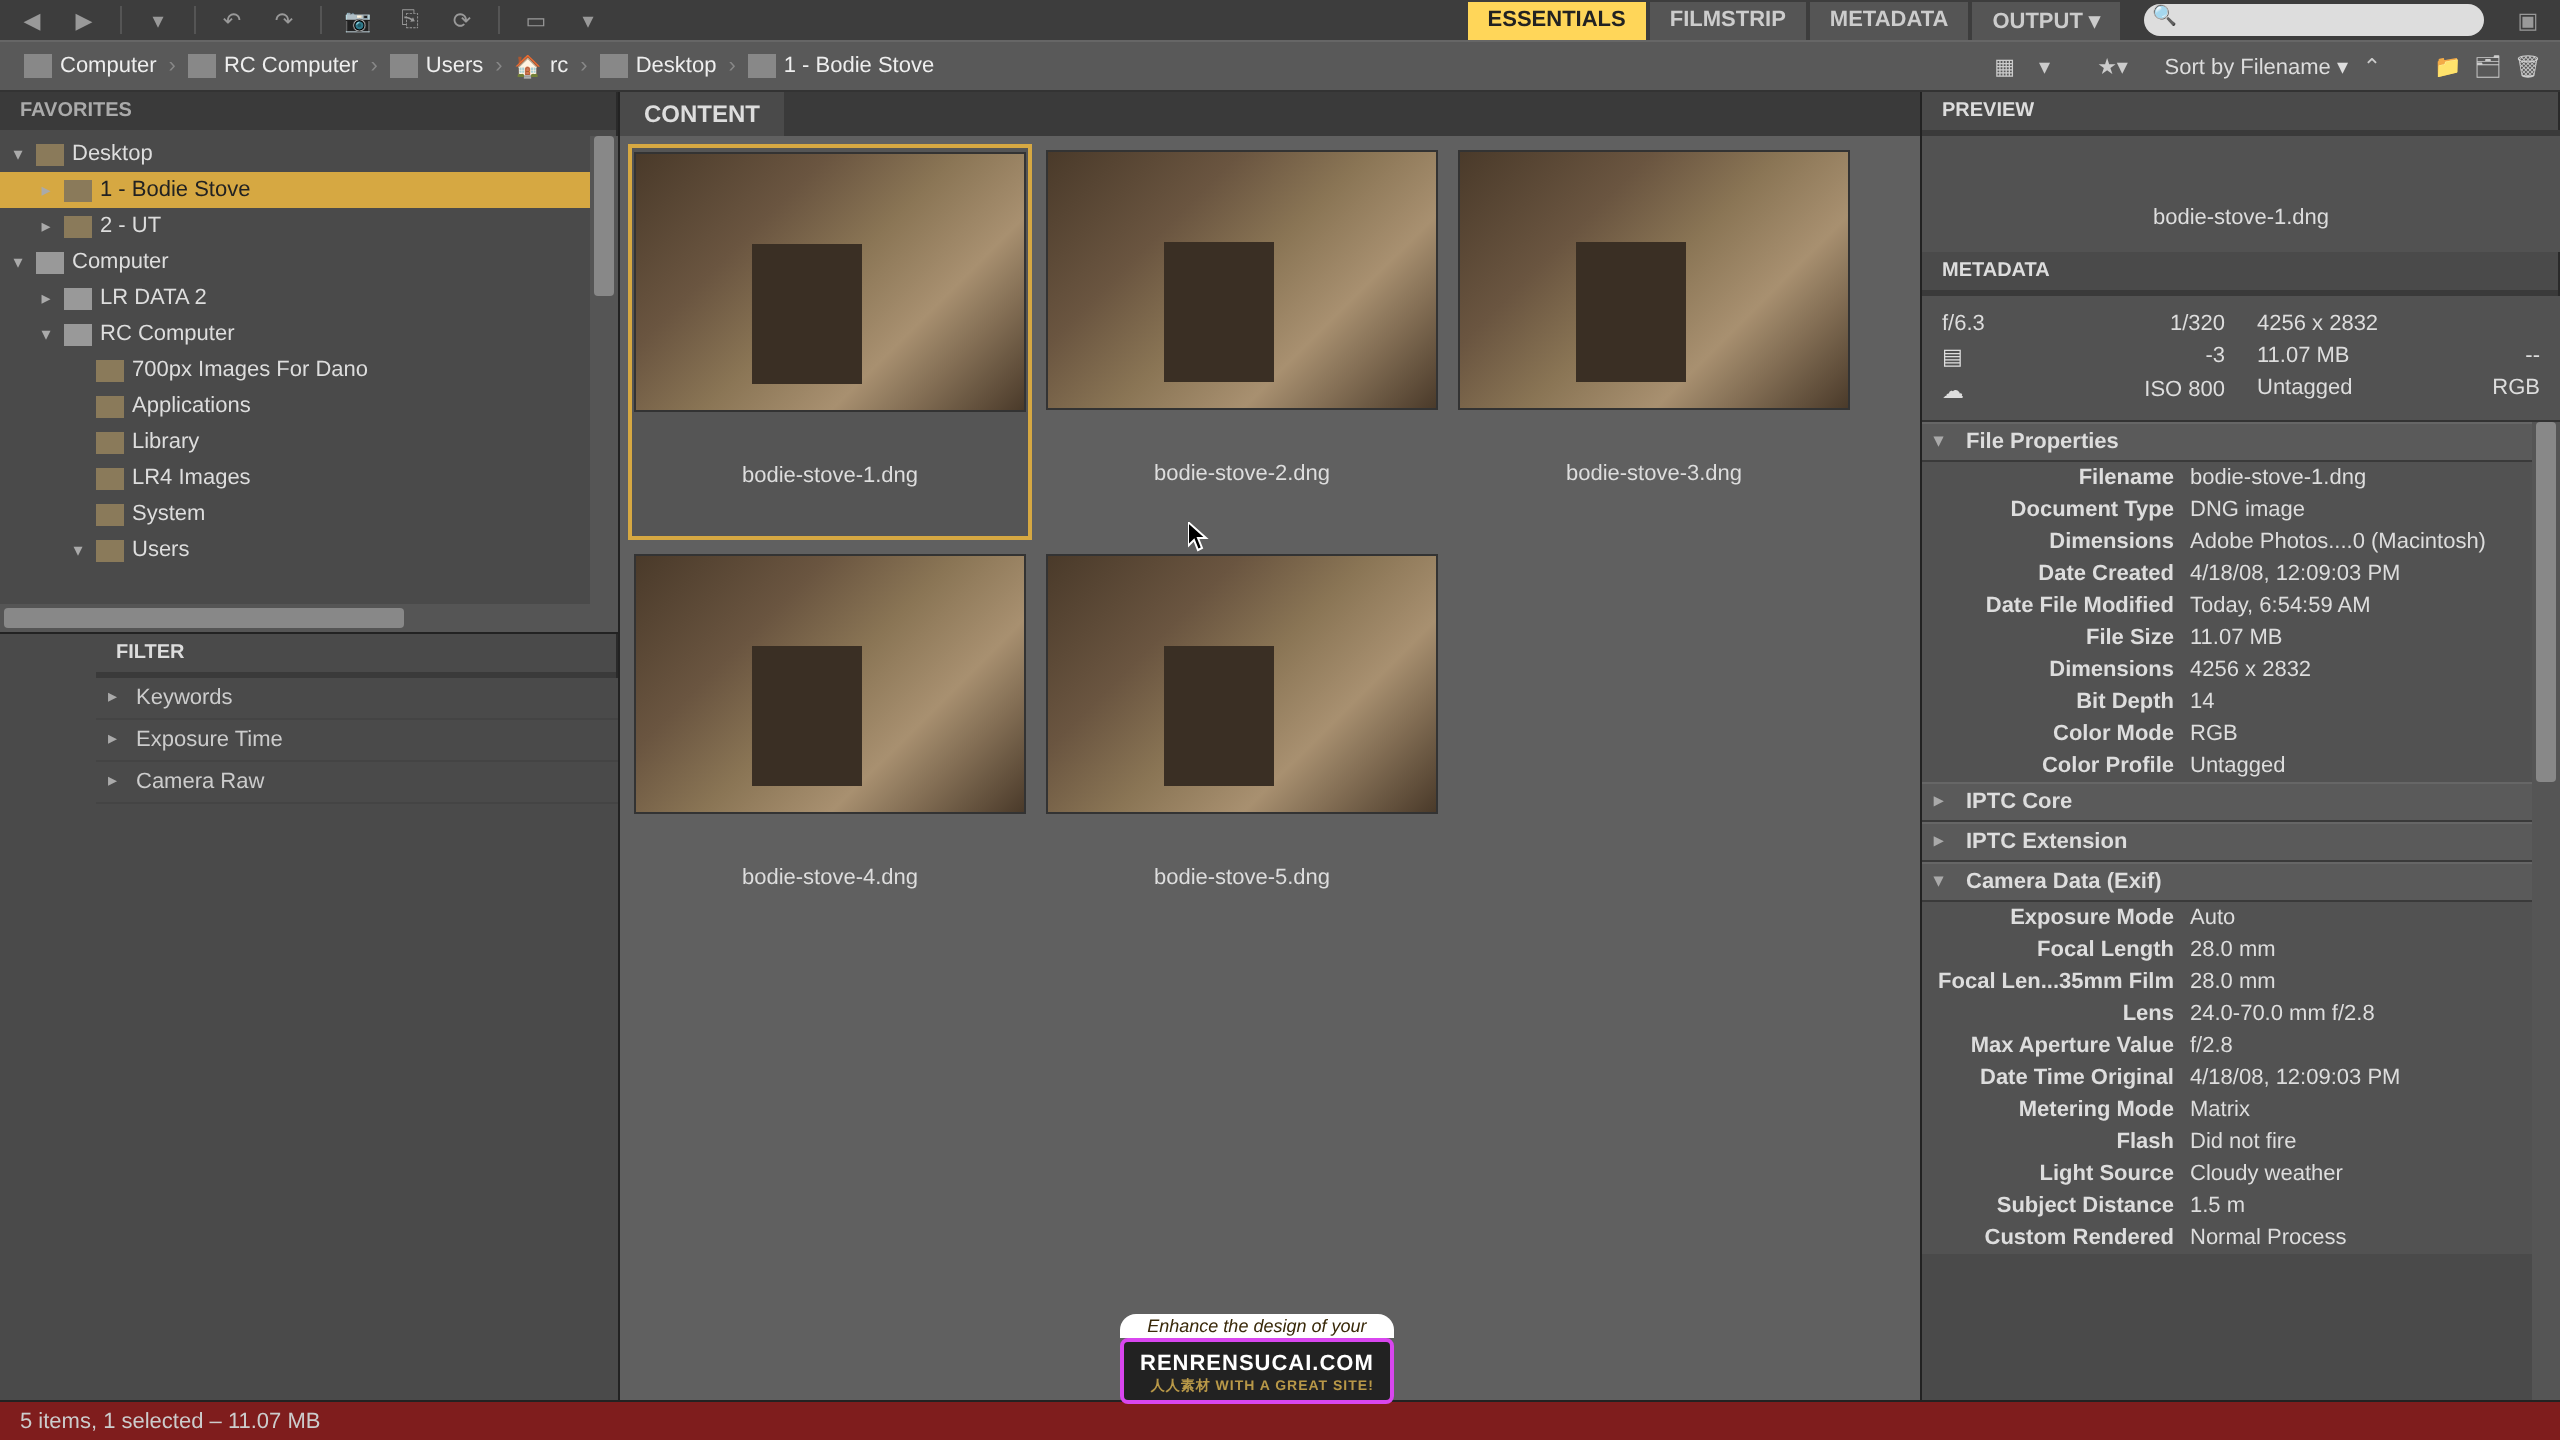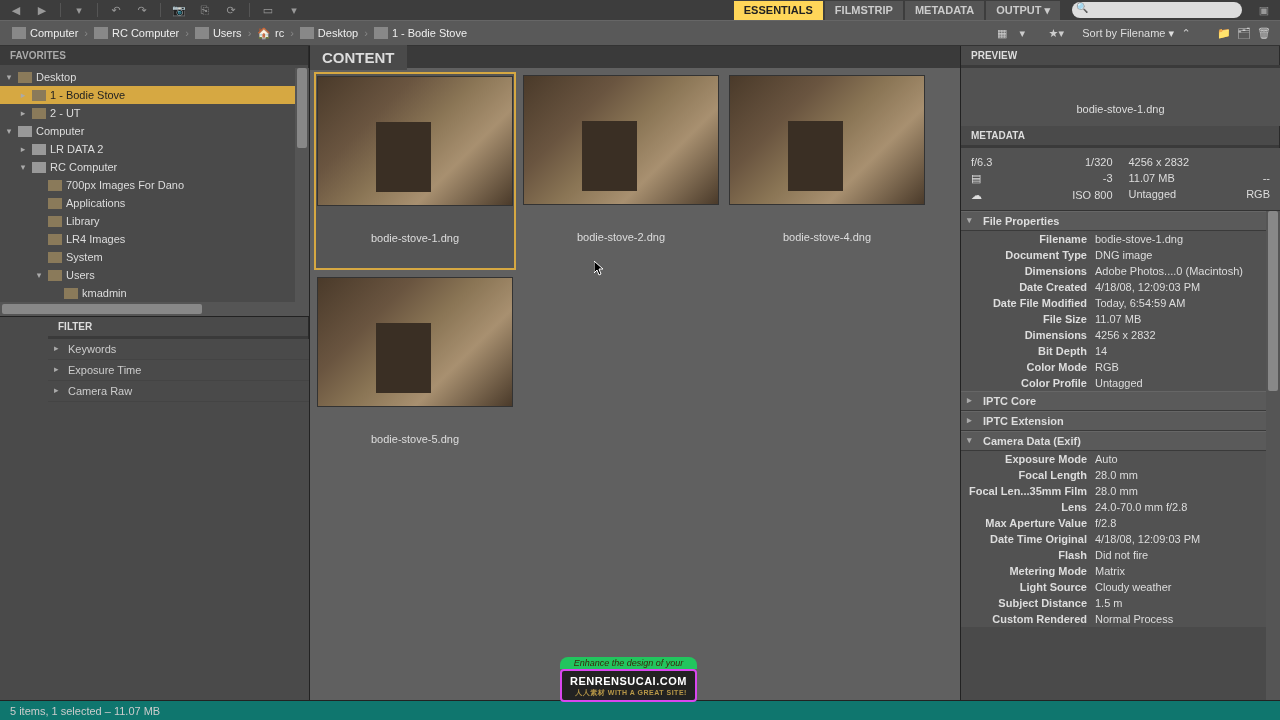--- a/index.html
+++ b/index.html
@@ -31,56 +31,56 @@
 .tree-icon.drive { background: #999; }
 .indent-1 { padding-left: 18px; }
 .indent-2 { padding-left: 34px; }
 .indent-3 { padding-left: 50px; }
 .left-bottom { height: 360px; border-top: 1px solid #222; padding-left: 48px; }
 .filter-section { }
 .filter-item { padding: 4px 8px 4px 20px; color: #ccc; background: #4a4a4a; border-bottom: 1px solid #444; cursor: pointer; position: relative; }
 .filter-item::before { content: "▸"; position: absolute; left: 6px; color: #aaa; font-size: 9px; }
 .content-panel { flex: 1; background: #606060; display: flex; flex-direction: column; }
 .content-header { height: 22px; background: #3a3a3a; display: flex; align-items: center; }
-.content-tab { padding: 4px 12px; background: #4a4a4a; color: #ddd; font-weight: bold; font-size: 15px; }
+.content-tab { padding: 4px 12px; background: #4a4a4a; color: #ddd; font-weight: bold; font-size: 12px; }
 .thumbs { flex: 1; padding: 4px; display: flex; flex-wrap: wrap; gap: 4px; align-content: flex-start; overflow-y: auto; }
 .thumb { width: 202px; height: 198px; background: #606060; border: 1px solid transparent; display: flex; flex-direction: column; cursor: pointer; }
 .thumb.selected { border: 2px solid #d6a842; background: #555; }
 .thumb-img { width: 196px; height: 130px; margin: 2px auto; background: linear-gradient(135deg, #4a3a2a 0%, #6a5540 30%, #8a7555 50%, #a89070 70%, #4a3a2a 100%); border: 1px solid #333; position: relative; }
 .thumb-img::after { content: ""; position: absolute; left: 30%; top: 35%; width: 28%; height: 55%; background: #3a2f24; }
 .thumb-label { text-align: center; padding-top: 24px; color: #ddd; }
 .right-panel { width: 320px; background: #4a4a4a; display: flex; flex-direction: column; border-left: 1px solid #222; }
 .preview-area { height: 58px; background: #525252; display: flex; flex-direction: column; align-items: center; justify-content: center; }
 .preview-filename { color: #ddd; margin-top: 24px; }
 .meta-tabs { display: flex; background: #3a3a3a; height: 22px; }
 .meta-summary { display: flex; padding: 6px; gap: 8px; background: #525252; border-bottom: 1px solid #333; }
 .meta-box { flex: 1; }
 .meta-row-s { display: flex; justify-content: space-between; padding: 2px 4px; color: #ddd; }
 .meta-section-header { background: #5a5a5a; padding: 3px 8px 3px 22px; color: #ddd; font-weight: bold; border-top: 1px solid #666; border-bottom: 1px solid #3a3a3a; position: relative; cursor: pointer; }
 .meta-section-header::before { content: "▾"; position: absolute; left: 6px; color: #aaa; font-size: 9px; }
 .meta-section-header.collapsed::before { content: "▸"; }
 .meta-rows { background: #525252; }
 .meta-row { display: flex; padding: 2px 6px; }
 .meta-label { width: 128px; text-align: right; padding-right: 8px; color: #ddd; font-weight: bold; }
 .meta-value { flex: 1; color: #ddd; }
-.statusbar { position: absolute; bottom: 0; left: 0; right: 0; height: 20px; background: #0f766e; display: flex; align-items: center; padding: 0 10px; color: #ccc; border-top: 1px solid #222; }
+.statusbar { position: absolute; bottom: 0; left: 0; right: 0; height: 20px; background: #7f1d1d; display: flex; align-items: center; padding: 0 10px; color: #ccc; border-top: 1px solid #222; }
 .tree-wrap { display: flex; height: 234px; }
 .tree-scroll { width: 14px; background: #555; position: relative; }
 .tree-scroll::after { content:""; position:absolute; top:0; left:2px; right:2px; height:80px; background:#888; border-radius:2px; }
 .hscroll { height: 14px; background: #555; display:flex; }
 .hscroll-thumb { width: 200px; height: 10px; margin: 2px; background: #888; border-radius: 2px; }
 .icon-small { width: 16px; height: 14px; display: inline-flex; align-items: center; justify-content: center; color: #ccc; cursor: pointer; }
 .right-controls { display: flex; gap: 4px; align-items: center; }
 .cursor-overlay { position: absolute; left: 594px; top: 261px; width: 12px; height: 16px; pointer-events: none; }
 .meta-scroll-wrap { flex: 1; overflow-y: auto; display: flex; }
 .meta-content { flex: 1; }
 .meta-scrollbar { width: 14px; background: #555; position: relative; }
 .meta-scrollbar::after { content:""; position:absolute; top:0; left:2px; right:2px; height:180px; background:#888; border-radius:2px; }
 .watermark { position: absolute; left: 560px; bottom: 18px; pointer-events: none; }
-.watermark-top { background: #22c55e; color: #3a2a0a; font-size: 9px; font-style: italic; padding: 1px 6px; border-radius: 8px 8px 0 0; text-align: center; }
+.watermark-top { background: #ffffff; color: #3a2a0a; font-size: 9px; font-style: italic; padding: 1px 6px; border-radius: 8px 8px 0 0; text-align: center; }
 .watermark-main { background: #222; color: #fff; font-weight: bold; font-size: 13px; padding: 2px 8px; border: 2px solid #d946ef; border-radius: 4px; letter-spacing: 0.5px; }
 .watermark-sub { font-size: 7px; color: #b89848; text-align: right; }
 </style>
 </head>
 <body>
 
 <div class="toolbar">
   <span class="toolbar-btn">◀</span>
   <span class="toolbar-btn">▶</span>
   <span class="toolbar-sep"></span>
@@ -214,25 +214,20 @@
           <div class="tree-item indent-2">
             <span class="tree-toggle"></span>
             <span class="tree-icon folder"></span>
             <span>System</span>
           </div>
           <div class="tree-item indent-2">
             <span class="tree-toggle">▾</span>
             <span class="tree-icon folder"></span>
             <span>Users</span>
           </div>
-          <div class="tree-item indent-3">
-            <span class="tree-toggle"></span>
-            <span class="tree-icon folder"></span>
-            <span>kmadmin</span>
-          </div>
         </div>
       <div class="tree-scroll"></div>
     </div>
     <div class="hscroll">
         <div class="hscroll-thumb"></div>
       </div>
     <div class="left-bottom">
       <div class="panel-tabs">
         <div class="panel-tab active">FILTER</div>
         <div class="panel-tab">COLLECTIONS</div>
@@ -254,20 +249,24 @@
         <div class="thumb selected">
           <div class="thumb-img"></div>
           <div class="thumb-label">bodie-stove-1.dng</div>
         </div>
         <div class="thumb">
           <div class="thumb-img"></div>
           <div class="thumb-label">bodie-stove-2.dng</div>
         </div>
         <div class="thumb">
           <div class="thumb-img"></div>
+          <div class="thumb-label">bodie-stove-3.dng</div>
+        </div>
+        <div class="thumb">
+          <div class="thumb-img"></div>
           <div class="thumb-label">bodie-stove-4.dng</div>
         </div>
         <div class="thumb">
           <div class="thumb-img"></div>
           <div class="thumb-label">bodie-stove-5.dng</div>
         </div>
       </div>
   </div>
 
   <div class="right-panel">
@@ -377,26 +376,26 @@
             </div>
             <div class="meta-row">
               <div class="meta-label">Max Aperture Value</div>
               <div class="meta-value">f/2.8</div>
             </div>
             <div class="meta-row">
               <div class="meta-label">Date Time Original</div>
               <div class="meta-value">4/18/08, 12:09:03 PM</div>
             </div>
             <div class="meta-row">
+              <div class="meta-label">Metering Mode</div>
+              <div class="meta-value">Matrix</div>
+            </div>
+            <div class="meta-row">
               <div class="meta-label">Flash</div>
               <div class="meta-value">Did not fire</div>
-            </div>
-            <div class="meta-row">
-              <div class="meta-label">Metering Mode</div>
-              <div class="meta-value">Matrix</div>
             </div>
             <div class="meta-row">
               <div class="meta-label">Light Source</div>
               <div class="meta-value">Cloudy weather</div>
             </div>
             <div class="meta-row">
               <div class="meta-label">Subject Distance</div>
               <div class="meta-value">1.5 m</div>
             </div>
             <div class="meta-row">

